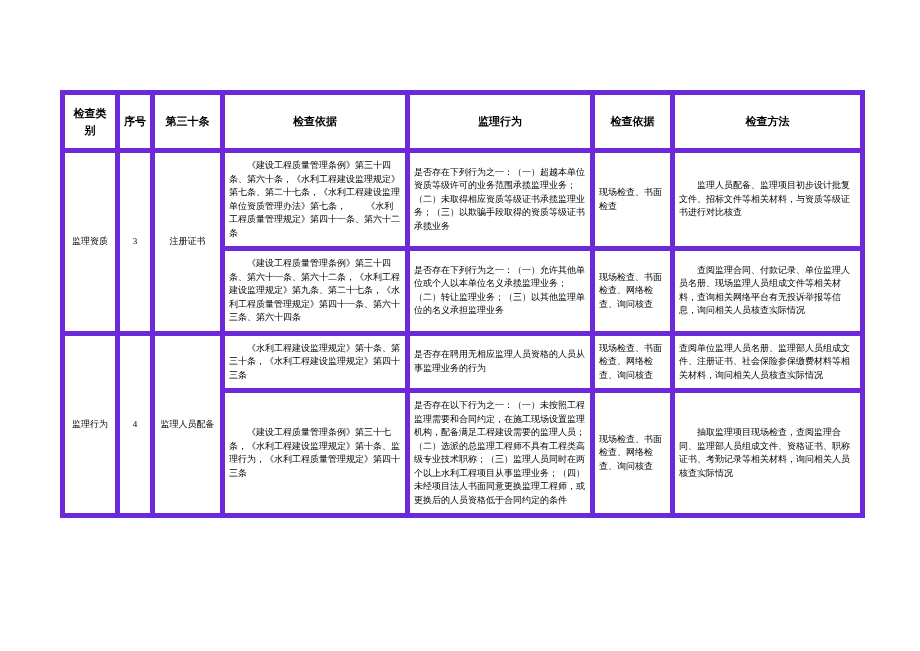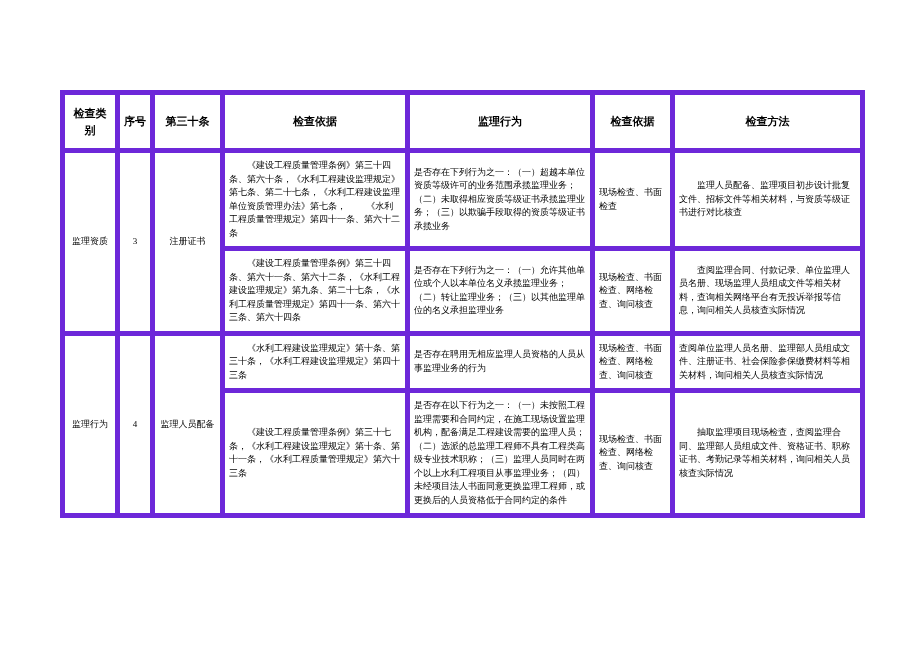--- a/index.html
+++ b/index.html
@@ -87,20 +87,20 @@
     <tr>
       <td rowspan="2" class="center">监理行为</td>
       <td rowspan="2" class="center">4</td>
       <td rowspan="2" class="center">监理人员配备</td>
       <td class="left">　　《水利工程建设监理规定》第十条、第三十条，《水利工程建设监理规定》第四十三条</td>
       <td class="left">是否存在聘用无相应监理人员资格的人员从事监理业务的行为</td>
       <td class="left">现场检查、书面检查、网络检查、询问核查</td>
       <td class="left">查阅单位监理人员名册、监理部人员组成文件、注册证书、社会保险参保缴费材料等相关材料，询问相关人员核查实际情况</td>
     </tr>
     <tr>
-      <td class="left">　　《建设工程质量管理条例》第三十七条，《水利工程建设监理规定》第十条、第十一条，《水利工程质量管理规定》第六十三条</td>
+      <td class="left">　　《建设工程质量管理条例》第三十七条，《水利工程建设监理规定》第十条、监理行为，《水利工程质量管理规定》第四十三条</td>
       <td class="left">是否存在以下行为之一：（一）未按照工程监理需要和合同约定，在施工现场设置监理机构，配备满足工程建设需要的监理人员；
 （二）选派的总监理工程师不具有工程类高级专业技术职称；（三）监理人员同时在两个以上水利工程项目从事监理业务；（四）未经项目法人书面同意更换监理工程师，或更换后的人员资格低于合同约定的条件</td>
       <td class="left">现场检查、书面检查、网络检查、询问核查</td>
       <td class="left">　　抽取监理项目现场检查，查阅监理合同、监理部人员组成文件、资格证书、职称证书、考勤记录等相关材料，询问相关人员核查实际情况</td>
     </tr>
   </tbody>
 </table>
 
 </body></html>

